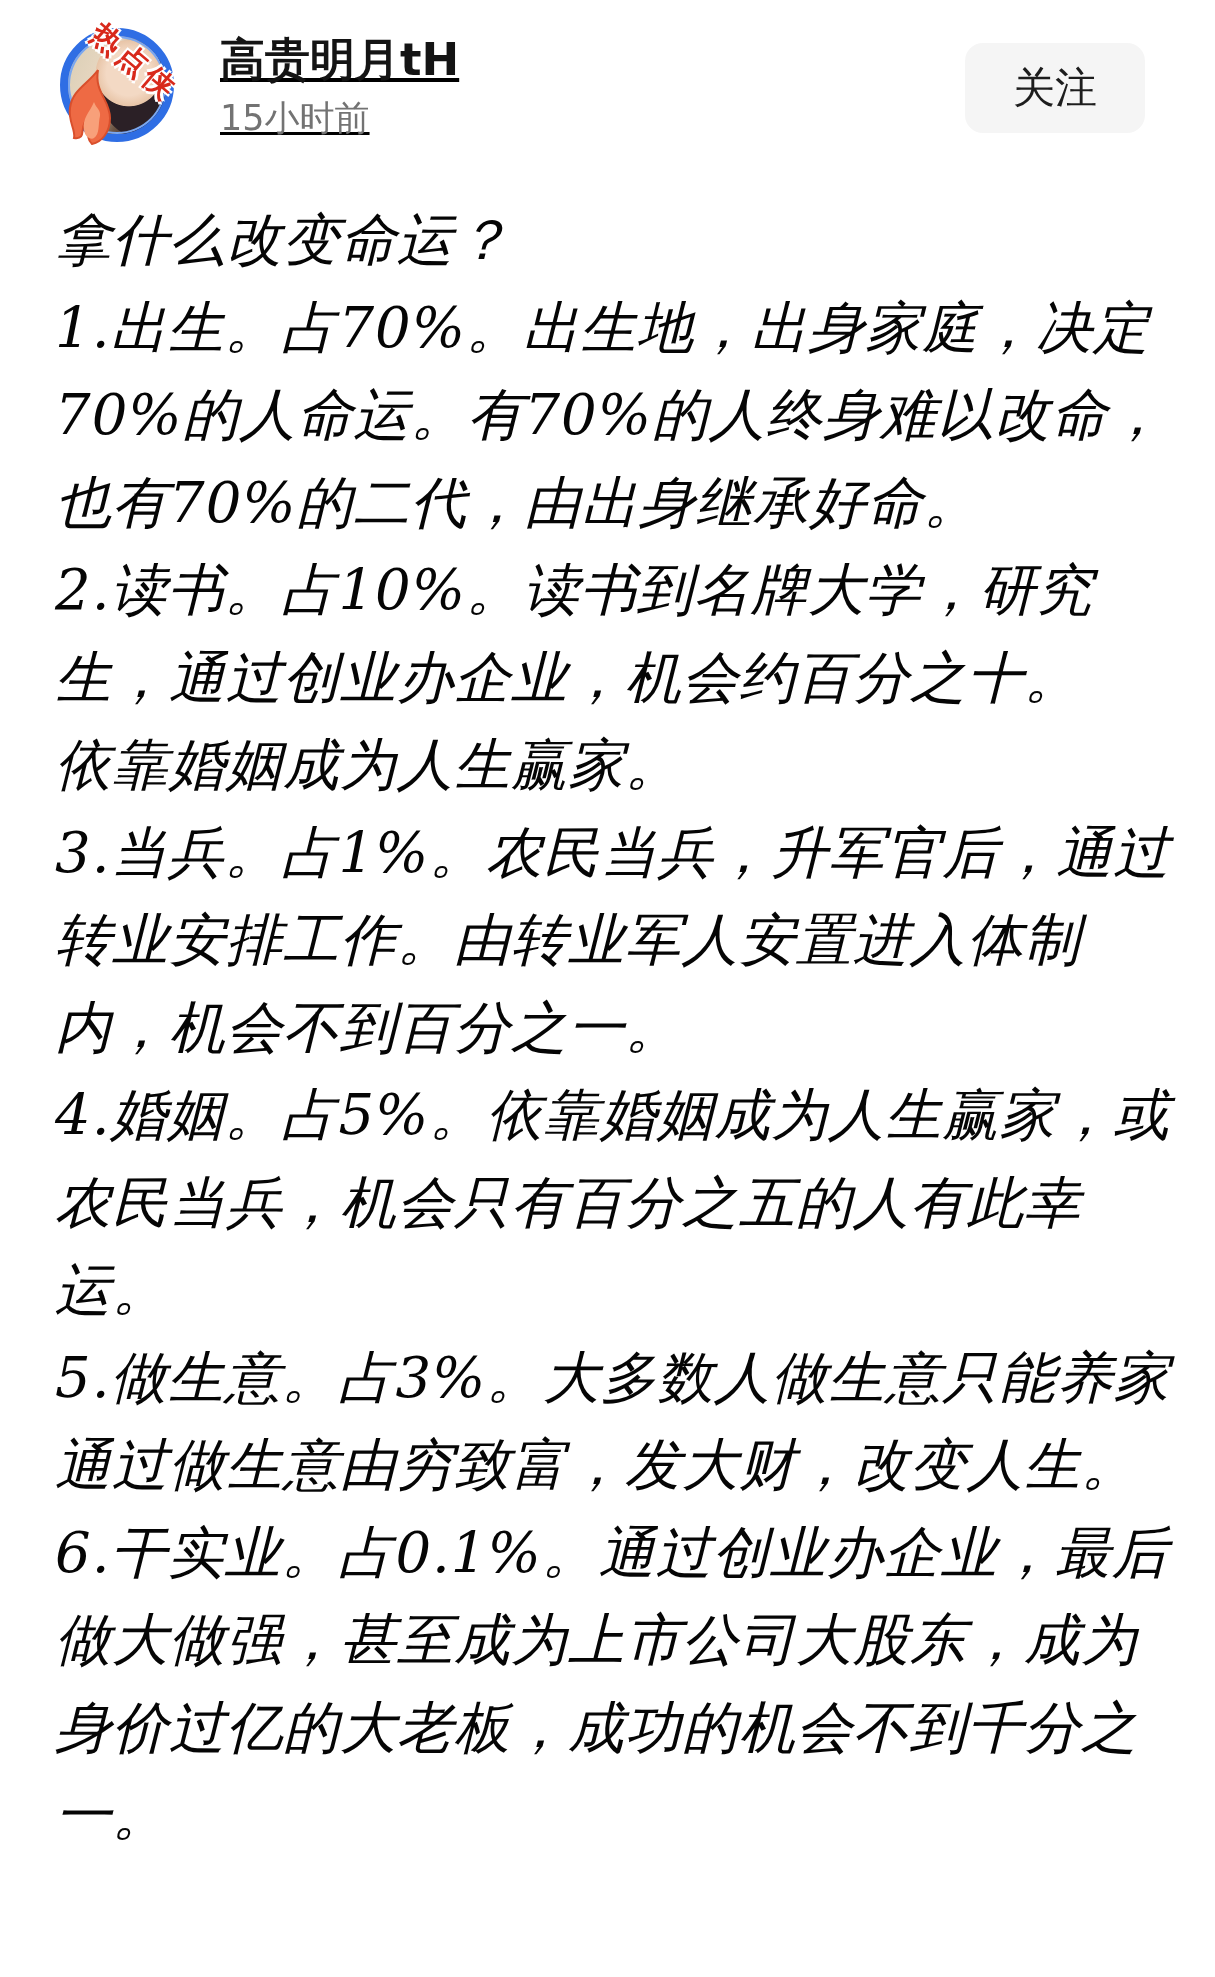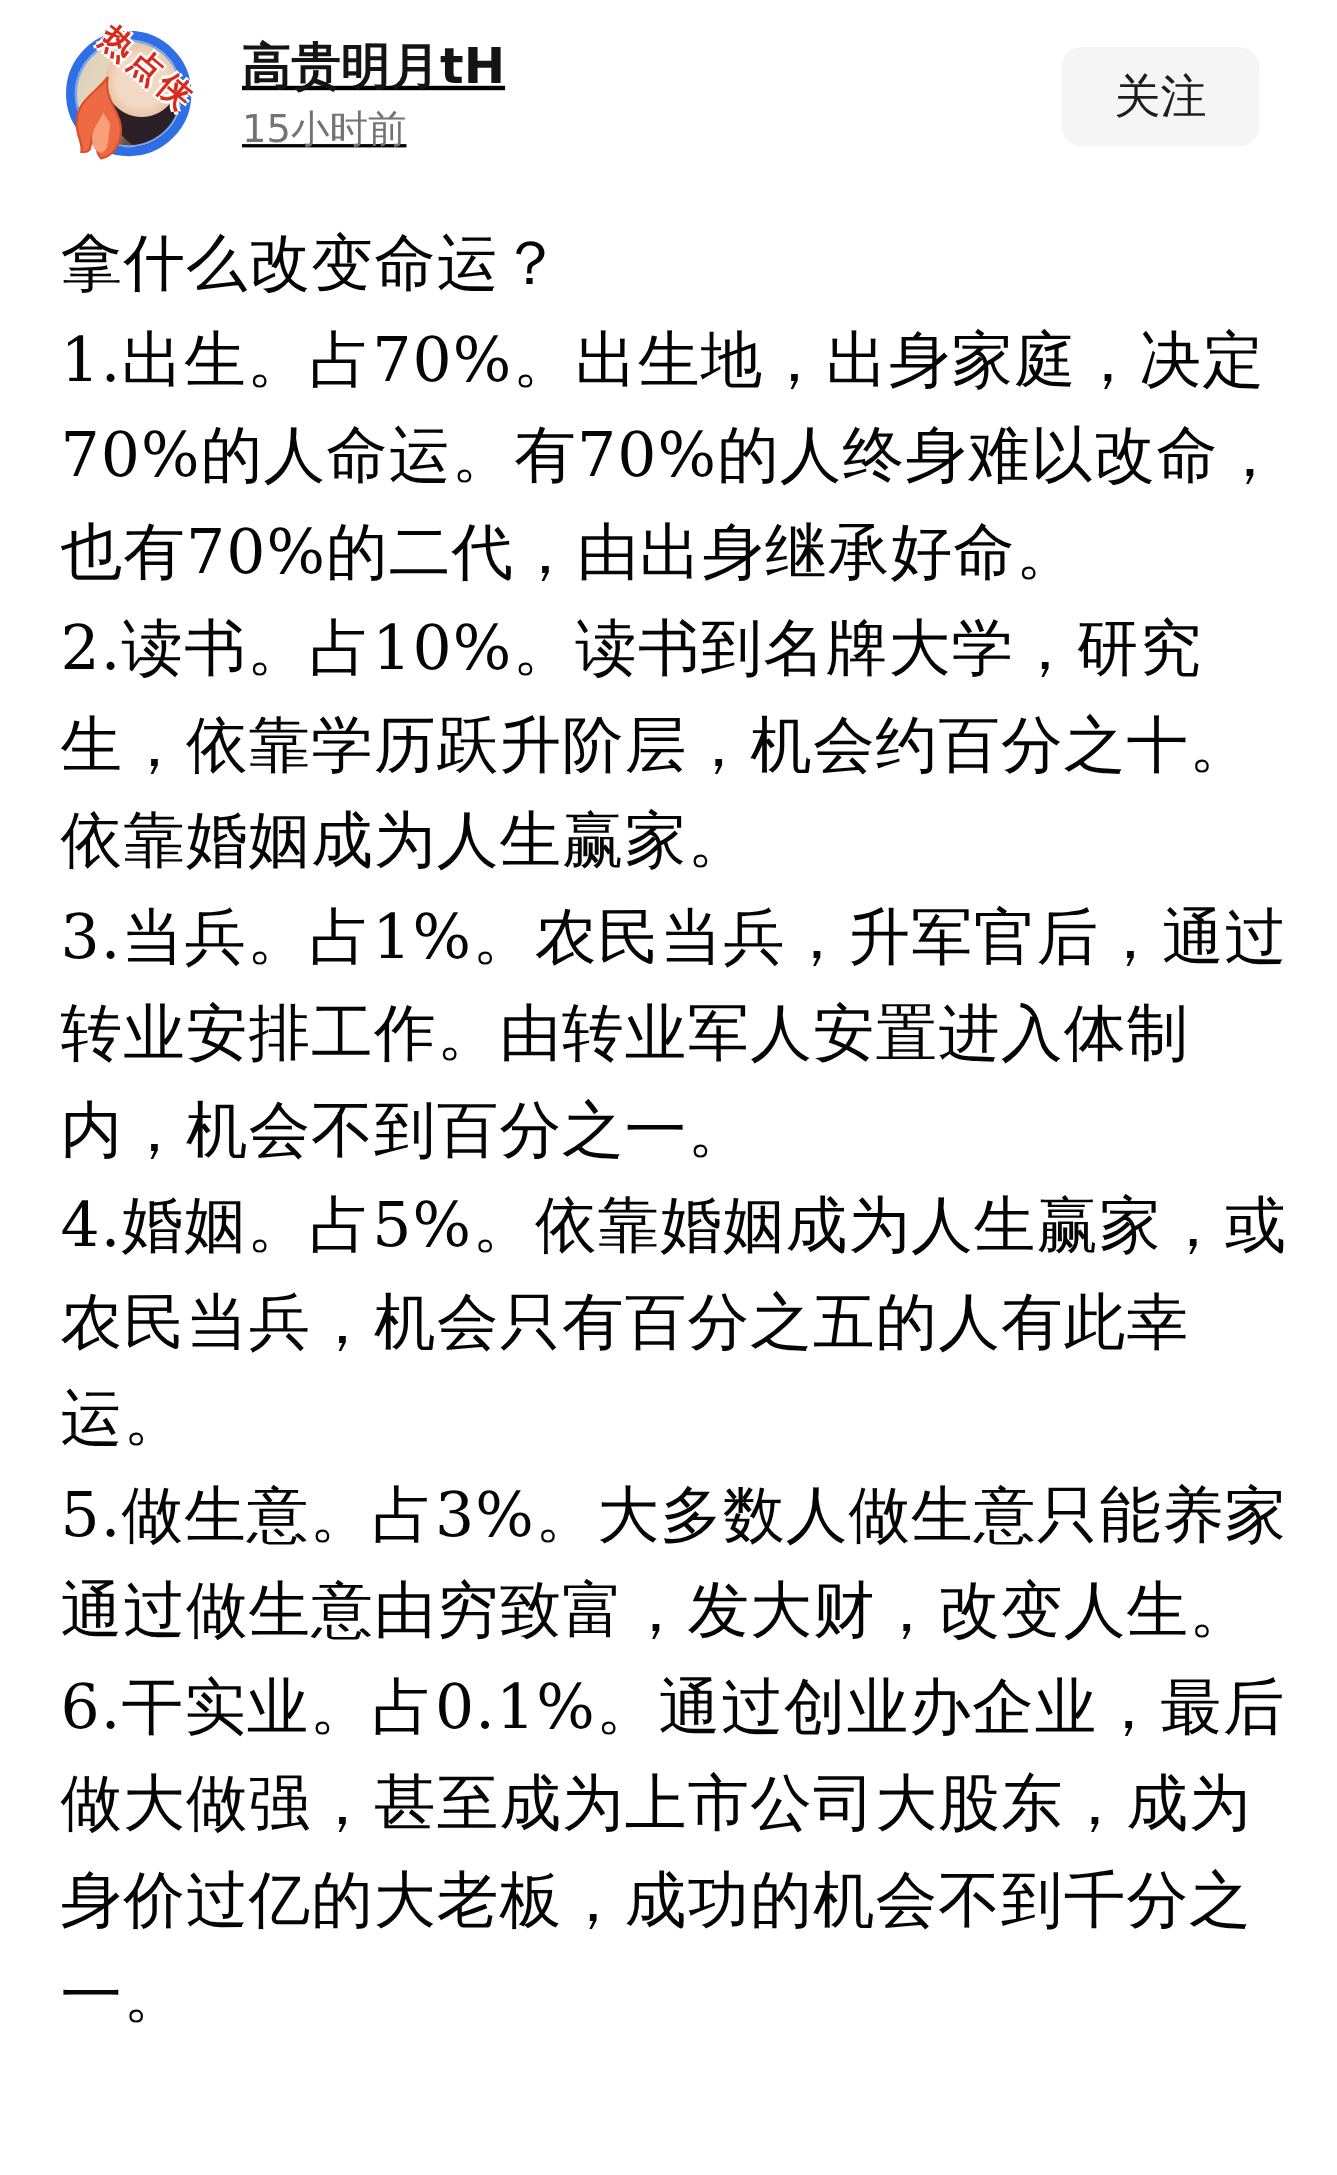--- a/index.html
+++ b/index.html
@@ -72,20 +72,21 @@
 
   
   .post-text {
     position: absolute; left: 55px; top: 196px;
     width: 1135px;
     font-family: "DejaVu Serif", "Liberation Serif", serif;
     font-size: 56px;
     line-height: 87.5px;
     color: #050505;
     letter-spacing: 1px;
+    font-style: italic;
   }
   .post-line { white-space: nowrap; }
 </style>
 </head>
 <body>
 
 <div class="header">
 
   <div class="avatar-wrap">
     <div class="avatar-ring"></div>
@@ -103,21 +104,21 @@
 
   <button class="follow-button">关注</button>
 </div>
 
 <div class="post-text">
   <div class="post-line">拿什么改变命运？</div>
   <div class="post-line">1.出生。占70%。出生地，出身家庭，决定</div>
   <div class="post-line">70%的人命运。有70%的人终身难以改命，</div>
   <div class="post-line">也有70%的二代，由出身继承好命。</div>
   <div class="post-line">2.读书。占10%。读书到名牌大学，研究</div>
-  <div class="post-line">生，依靠学历跃升阶层，机会约百分之十。</div>
+  <div class="post-line">生，通过创业办企业，机会约百分之十。</div>
   <div class="post-line">依靠婚姻成为人生赢家。</div>
   <div class="post-line">3.当兵。占1%。农民当兵，升军官后，通过</div>
   <div class="post-line">转业安排工作。由转业军人安置进入体制</div>
   <div class="post-line">内，机会不到百分之一。</div>
   <div class="post-line">4.婚姻。占5%。依靠婚姻成为人生赢家，或</div>
   <div class="post-line">农民当兵，机会只有百分之五的人有此幸</div>
   <div class="post-line">运。</div>
   <div class="post-line">5.做生意。占3%。大多数人做生意只能养家</div>
   <div class="post-line">通过做生意由穷致富，发大财，改变人生。</div>
   <div class="post-line">6.干实业。占0.1%。通过创业办企业，最后</div>

